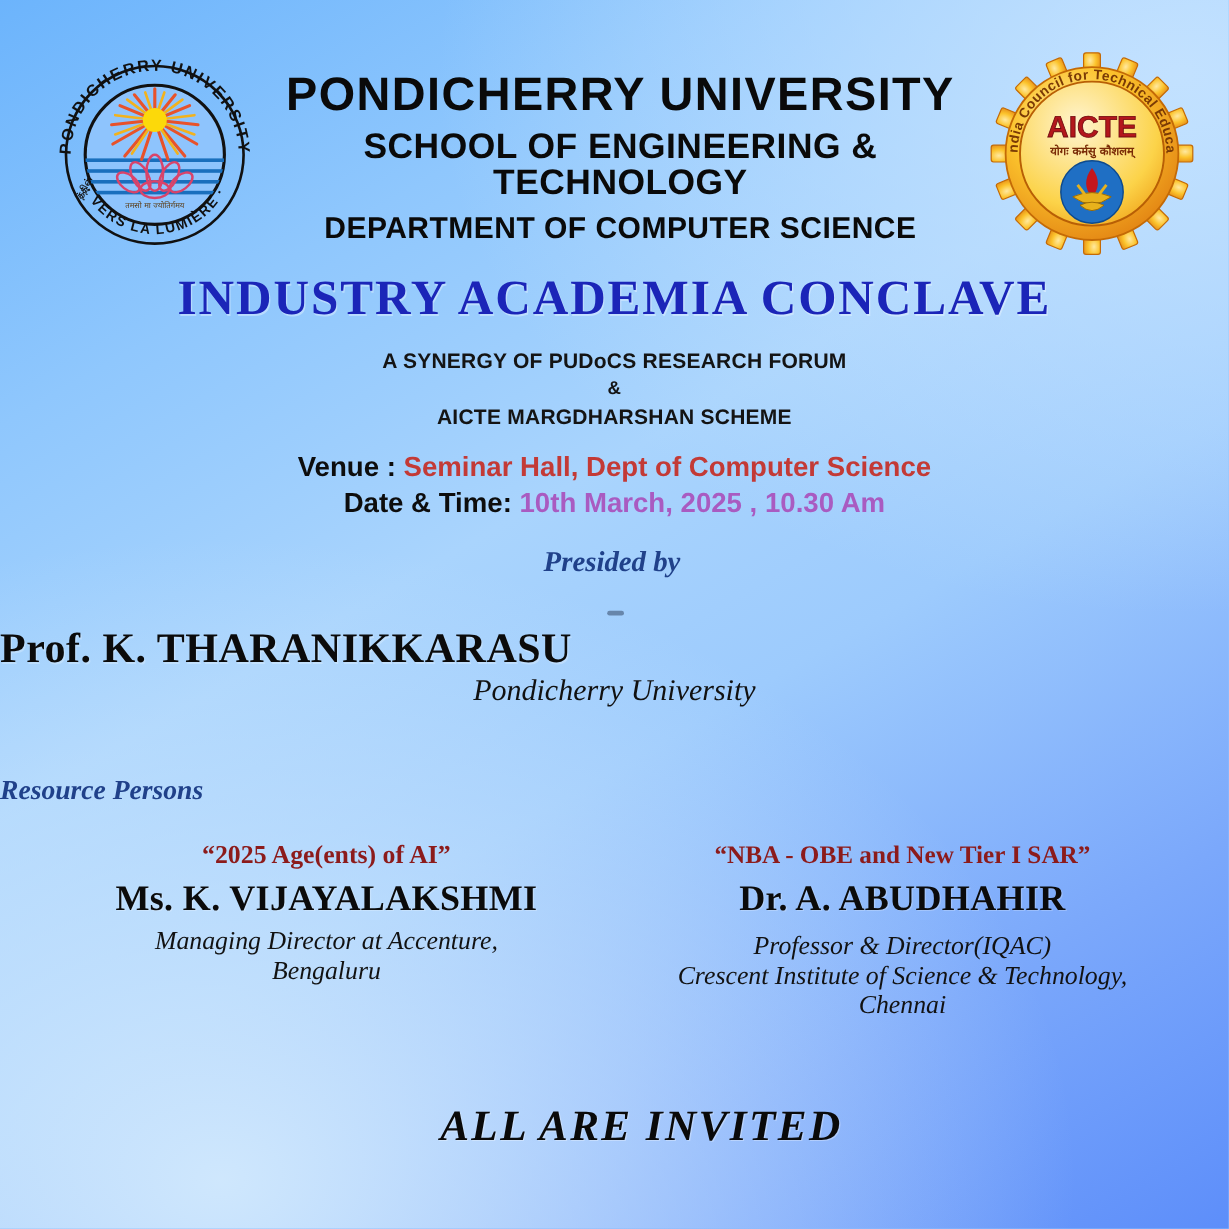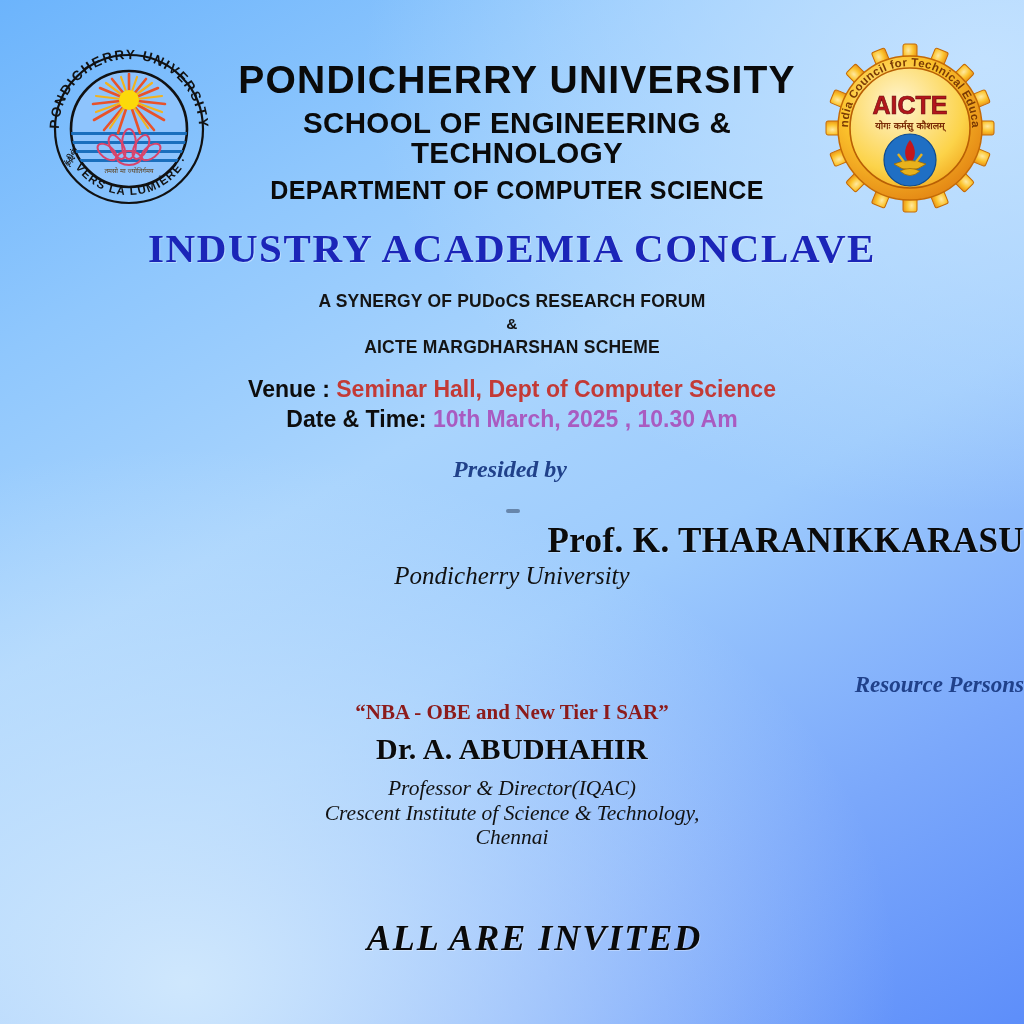--- a/index.html
+++ b/index.html
@@ -143,21 +143,21 @@
     left: 506px;
     width: 14px;
     height: 4px;
     background: rgba(30,45,70,0.45);
     border-radius: 2px;
   }
   .chief-name {
     position: absolute;
     top: 521px;
     left: 0; right: 0;
-    text-align: right;
+    text-align: left;
     font-family: "Liberation Serif", serif;
     font-weight: bold;
     font-size: 35px;
     letter-spacing: 0.4px;
     color: #0b0b0b;
     text-shadow: 1px 1px 0 rgba(255,255,255,0.25);
   }
   .chief-role {
     position: absolute;
     top: 563px;
@@ -166,23 +166,23 @@
     font-family: "Liberation Serif", serif;
     font-style: italic;
     font-size: 25px;
     color: #111111;
     line-height: 1.05;
   }
 
   
   .resource-label {
     position: absolute;
-    top: 672px;
-    left: 0; right: 0;
-    text-align: right;
+    top: 646px;
+    left: 0; right: 0;
+    text-align: left;
     font-family: "Liberation Serif", serif;
     font-weight: bold;
     font-style: italic;
     font-size: 23px;
     color: #20418a;
   }
   .persons {
     position: absolute;
     top: 700px;
     left: 0; right: 0;
@@ -395,20 +395,28 @@
   <div class="presided-label">Presided by</div>
   <div class="speck"></div>
   <div class="chief-name">Prof. K. THARANIKKARASU</div>
   <div class="chief-role">
     <div>Pondicherry University</div>
   </div>
 
   <div class="resource-label">Resource Persons</div>
 
   <div class="persons">
+    <div class="person-col left">
+      <div class="talk-title">“2025 Age(ents) of AI”</div>
+      <div class="person-name">Ms. K. VIJAYALAKSHMI</div>
+      <div class="person-aff">
+        <div>Managing Director at Accenture,</div>
+        <div>Bengaluru</div>
+      </div>
+    </div>
 
     <div class="person-col right">
       <div class="talk-title">“NBA - OBE and New Tier I SAR”</div>
       <div class="person-name">Dr. A. ABUDHAHIR</div>
       <div class="person-aff">
         <div>Professor &amp; Director(IQAC)</div>
         <div>Crescent Institute of Science &amp; Technology,</div>
         <div>Chennai</div>
       </div>
     </div>

